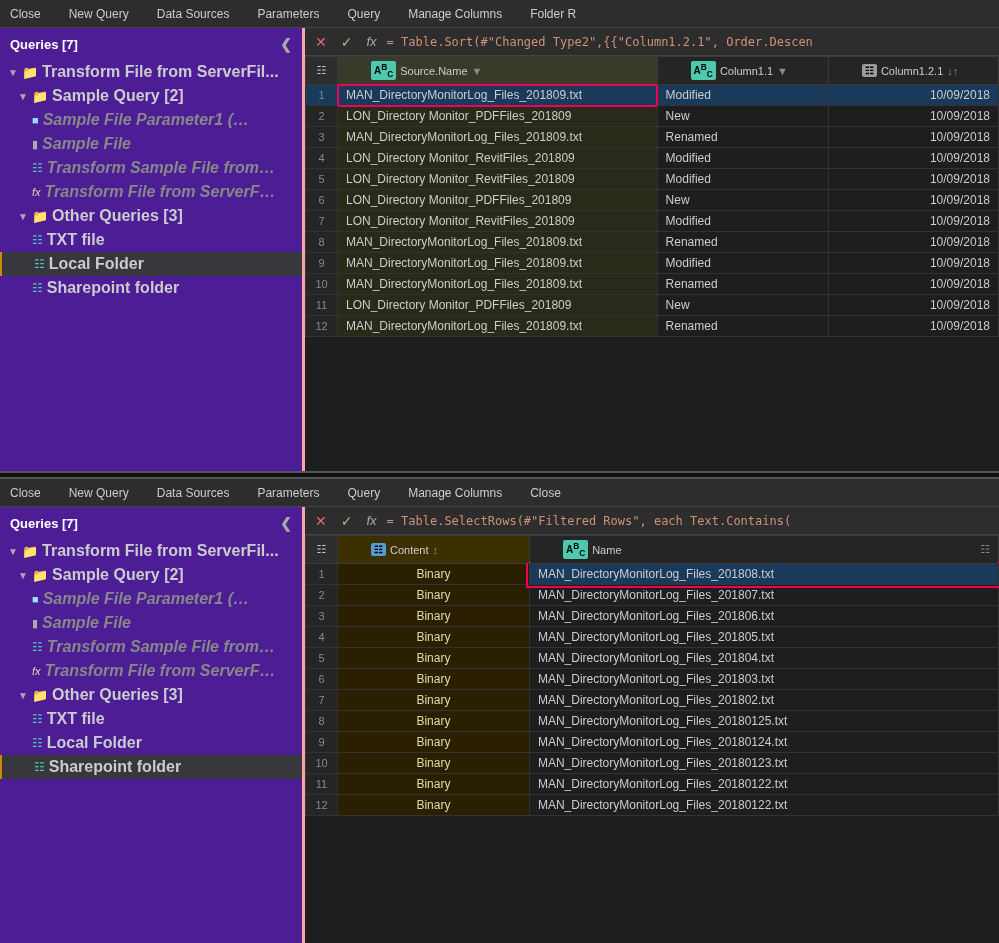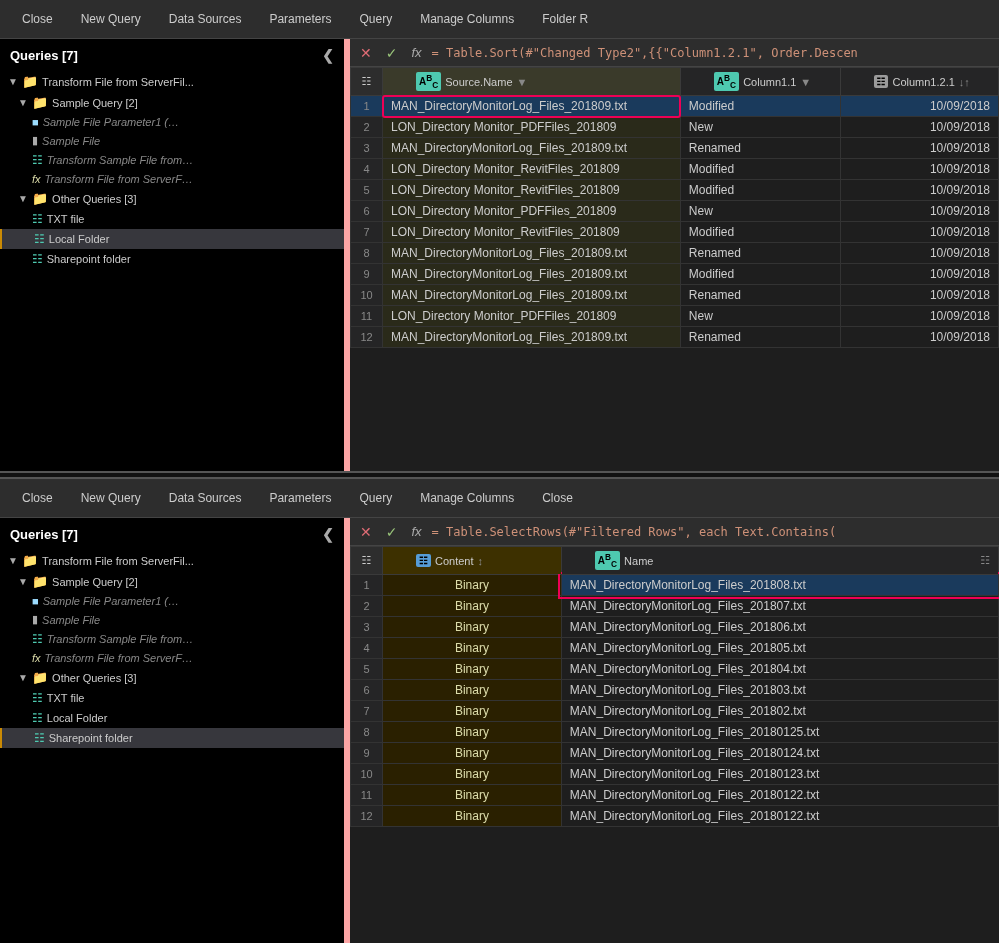--- a/index.html
+++ b/index.html
@@ -4,45 +4,45 @@
   <style>
     * { margin: 0; padding: 0; box-sizing: border-box; }
     body { background: #1a1a1a; font-family: 'Segoe UI', sans-serif; font-size: 12px; color: #ccc; width: 999px; }
 
     .panel { display: flex; flex-direction: column; height: 471px; background: #1e1e1e; }
     .panel-bottom { height: 472px; }
 
     
     .toolbar {
       background: #2d2d2d;
-      height: 39px;
+      height: 28px;
       display: flex;
       align-items: center;
-      padding: 0 16px;
+      padding: 0 4px;
       gap: 16px;
       border-bottom: 1px solid #444;
       color: #ccc;
       font-size: 12px;
     }
     .toolbar-btn {
       cursor: pointer;
       color: #ccc;
       padding: 2px 6px;
       border: none;
       background: none;
       font-size: 12px;
     }
 
     .main-content { display: flex; flex: 1; overflow: hidden; }
 
     
     .sidebar {
-      width: 350px;
-      background: #000000;
-      border-right: 6px solid #fca5a5;
+      width: 305px;
+      background: #4c1d95;
+      border-right: 3px solid #fca5a5;
       overflow-y: auto;
       flex-shrink: 0;
     }
     .sidebar-header {
       display: flex;
       justify-content: space-between;
       align-items: center;
       padding: 8px 10px;
       color: #fff;
       font-weight: 600;
@@ -66,21 +66,21 @@
     .indent2 { padding-left: 32px; }
 
     
     .icon-folder { color: #dcb67a; font-size: 13px; }
     .icon-table { color: #4ec9b0; font-size: 12px; }
     .icon-param { color: #9cdcfe; font-size: 11px; }
     .icon-func { color: #dcdcaa; font-size: 11px; }
     .icon-file { color: #aaaaaa; font-size: 11px; }
     .icon-chevron { font-size: 10px; color: #aaa; }
 
-    .label-text { font-size: 11px; color: #ccc; }
+    .label-text { font-size: 16px; color: #ccc; font-weight: bold; }
     .label-text.dim { color: #888; font-style: italic; }
 
     
     .formula-bar {
       display: flex;
       align-items: center;
       background: #2d2d2d;
       border-bottom: 1px solid #444;
       height: 28px;
       padding: 0 6px;

